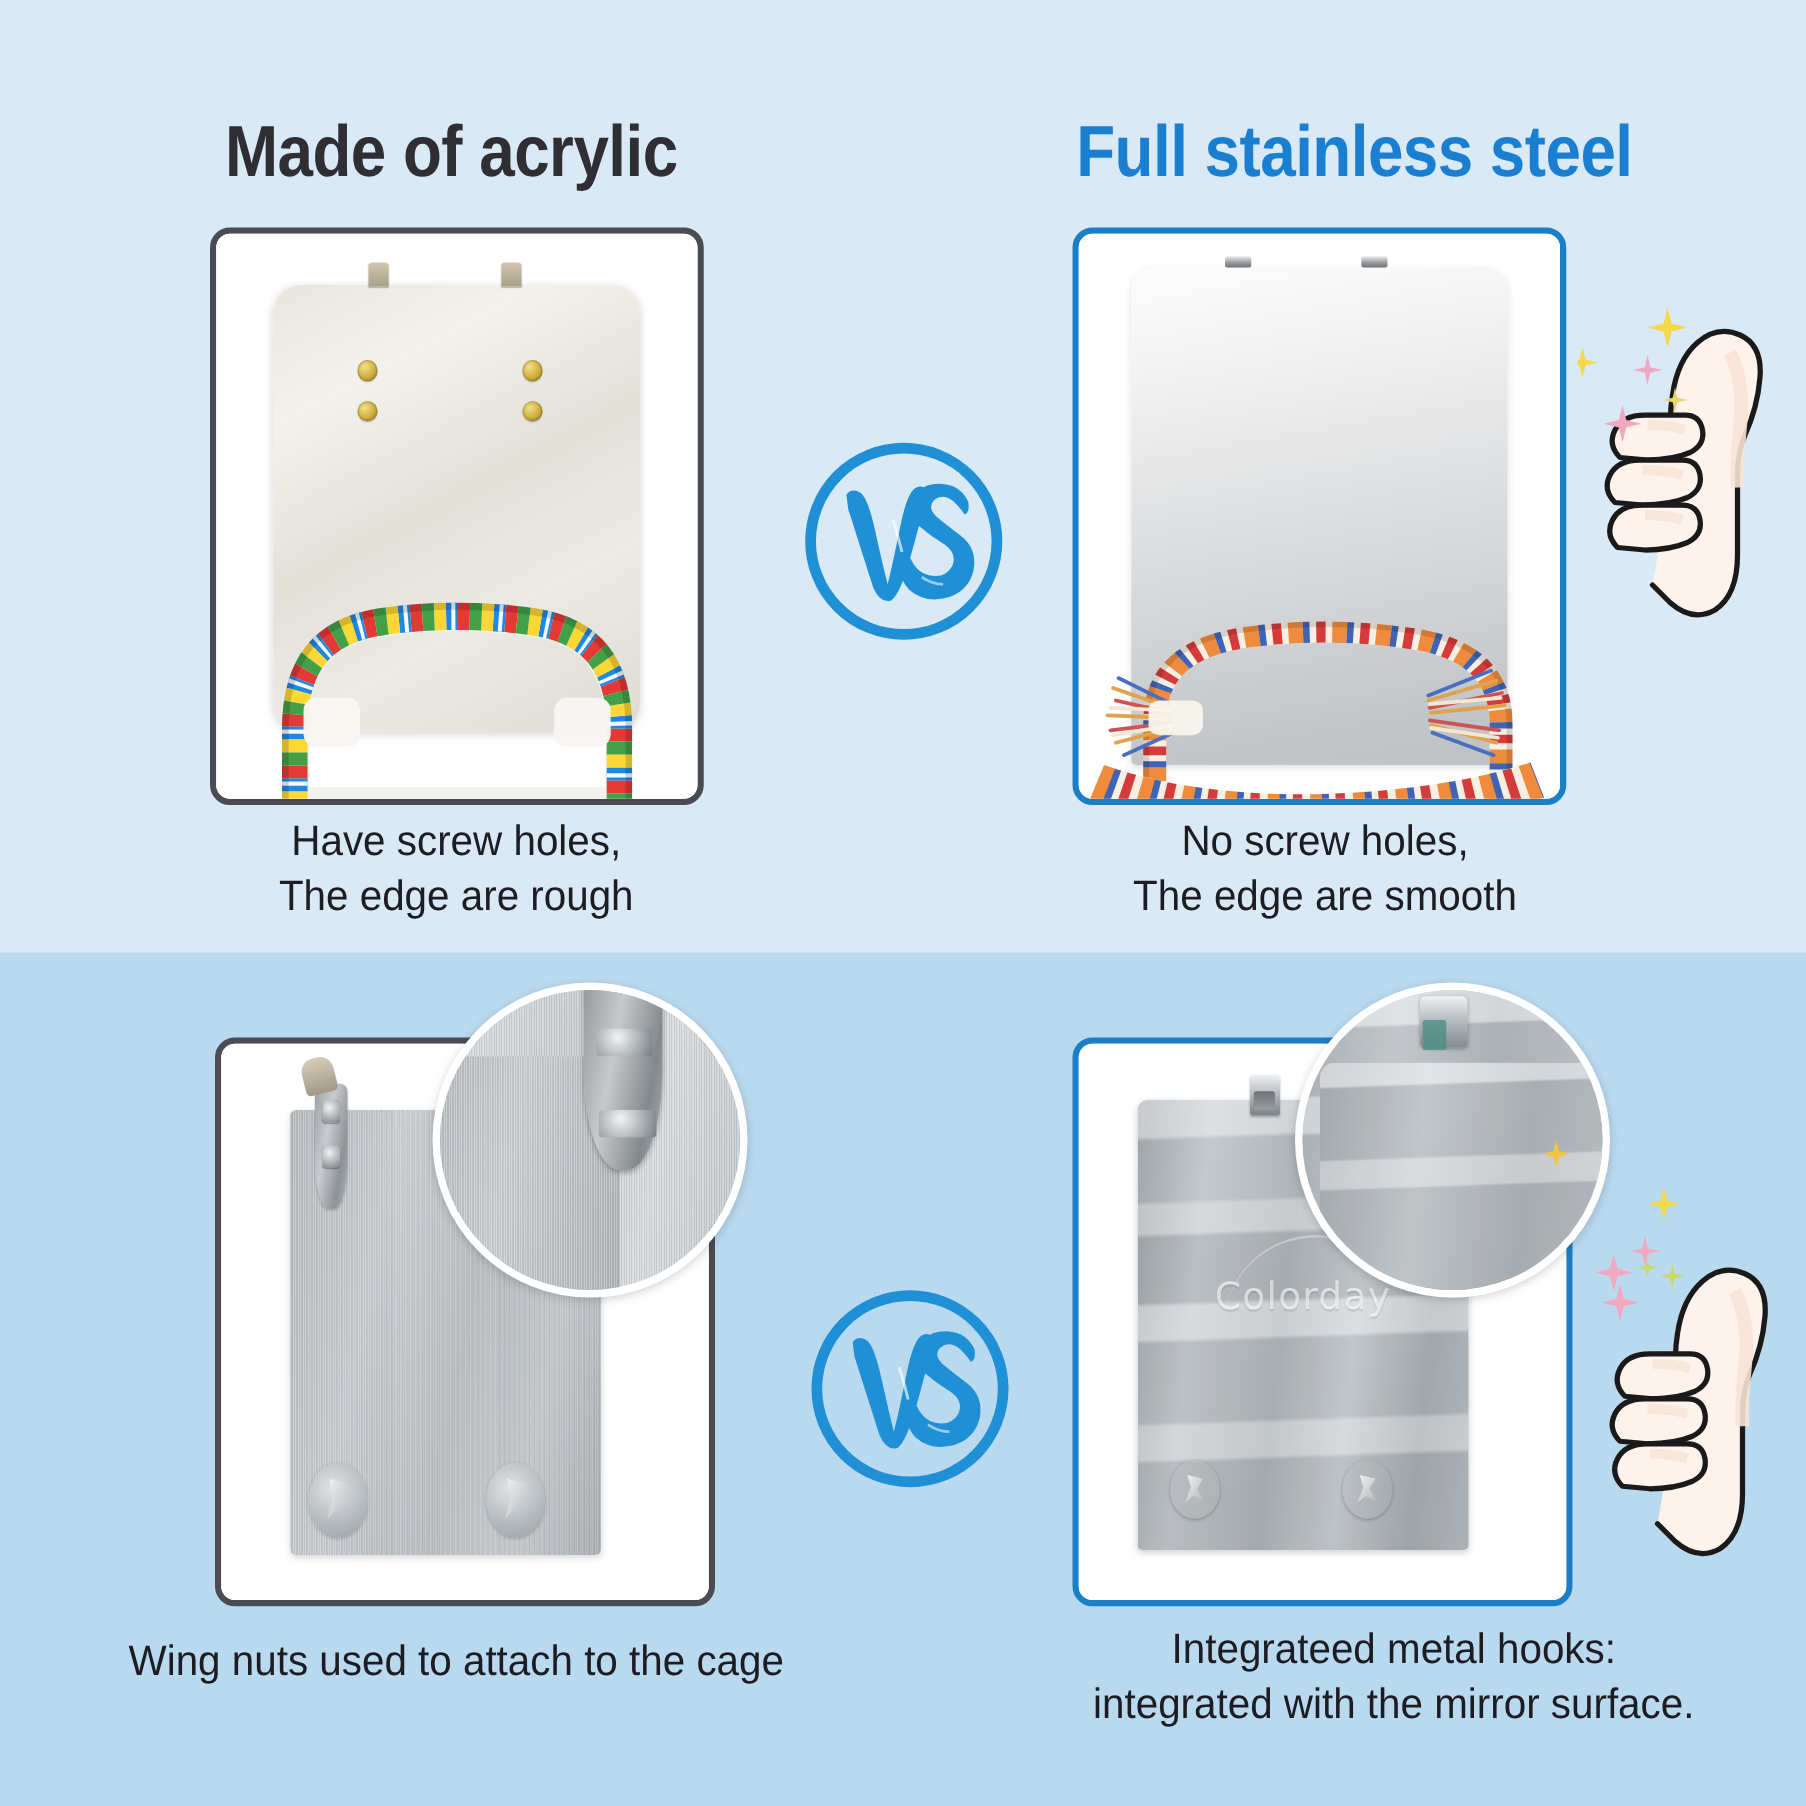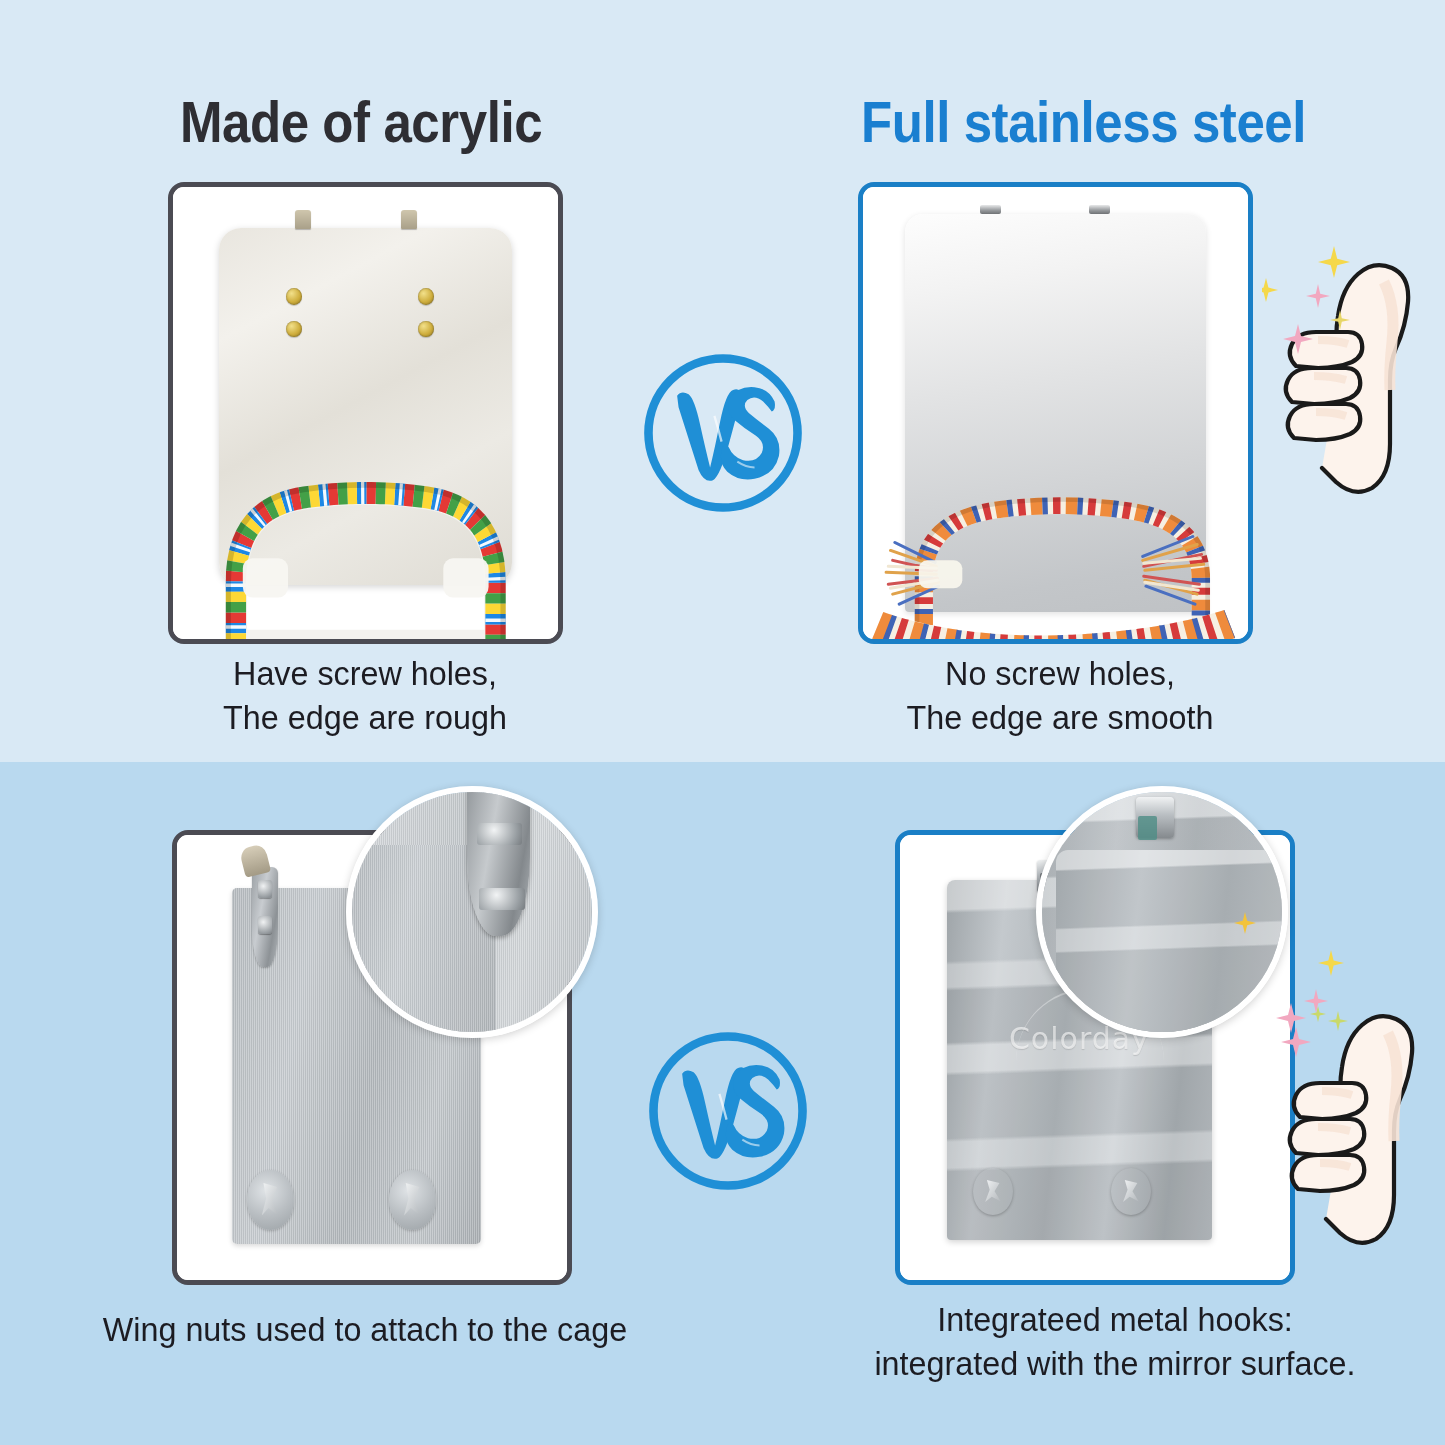--- a/index.html
+++ b/index.html
@@ -31,21 +31,21 @@
     position:absolute;background:#fff;box-sizing:border-box;
     border-radius:16px;overflow:visible;
   }
   .panel-dark{border:5px solid #4b4b53;}
   .panel-blue{border:5px solid #1a7fc6;}
   .panel-inner{position:absolute;inset:0;border-radius:11px;overflow:hidden;background:#fff;}
 
   #panel-tl{left:168px;top:182px;width:395px;height:462px;}
   #panel-tr{left:858px;top:182px;width:395px;height:462px;}
   #panel-bl{left:172px;top:830px;width:400px;height:455px;}
-  #panel-br{left:858px;top:830px;width:400px;height:455px;margin-left:37px;}
+  #panel-br{left:858px;top:830px;width:400px;height:455px;}
 
   
   .caption{
     position:absolute;text-align:center;color:#1c1c22;
     font-size:34px;line-height:1.28;font-weight:400;
     transform:scaleX(0.95);transform-origin:center;
     white-space:pre-line;
   }
   #cap-tl{left:120px;width:490px;top:652px;}
   #cap-tr{left:815px;width:490px;top:652px;}

